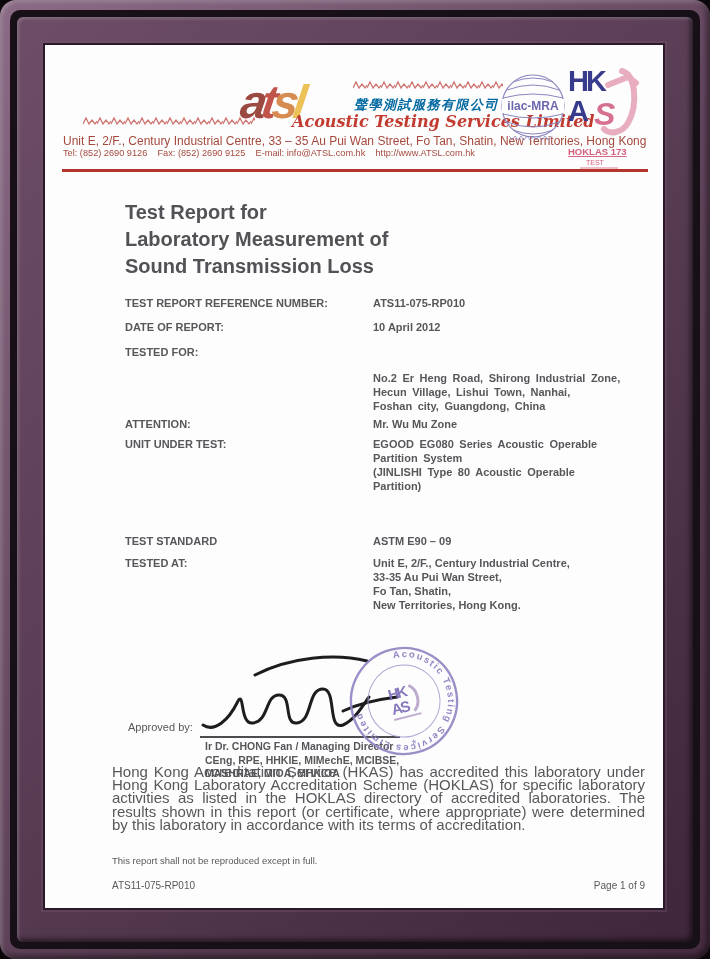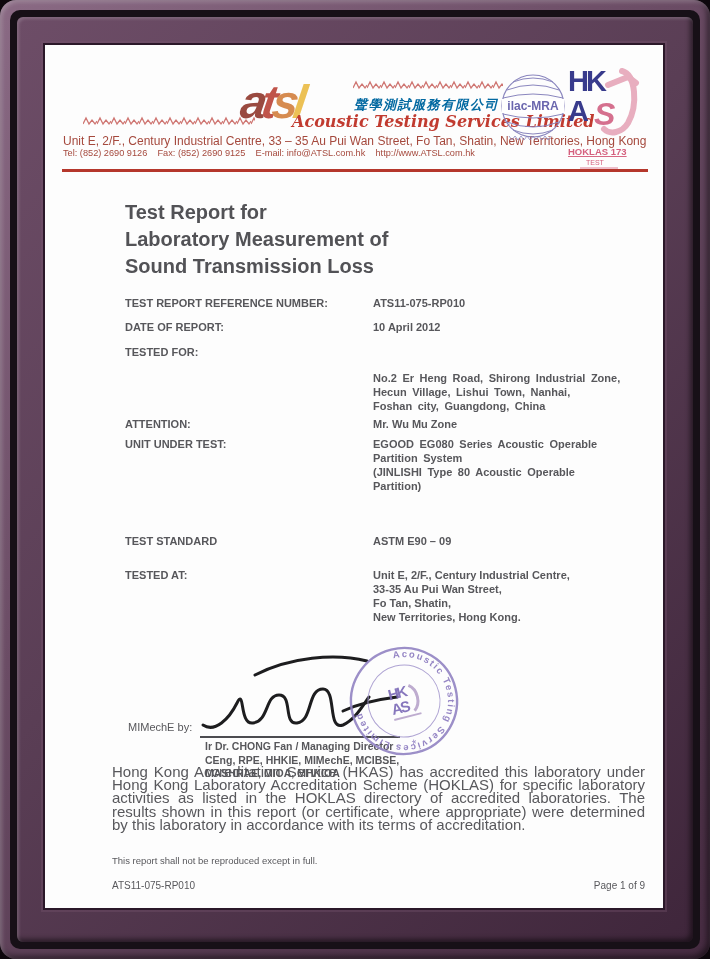--- a/index.html
+++ b/index.html
@@ -41,21 +41,21 @@
   .fields{left:80px;top:251px;width:490px;}
   .frow{display:flex;gap:20px;}
   .frow .lab{width:228px;flex:none;font-size:11px;font-weight:bold;color:#57575b;line-height:14px;}
   .frow .val{width:258px;flex:none;font-size:11px;font-weight:bold;color:#57575b;line-height:14px;white-space:pre-line;}
   .frow:nth-child(2){margin-top:10px;}
   .frow:nth-child(3){margin-top:11px;}
   .frow:nth-child(4){margin-top:12px;}
   .frow:nth-child(5){margin-top:4px;}
   .frow:nth-child(6){margin-top:6px;}
   .frow:nth-child(7){margin-top:41px;}
-  .frow:nth-child(8){margin-top:20px;}
+  .frow:nth-child(8){margin-top:8px;}
   .frow.wide-just .val{word-spacing:2.5px;}
   
   .approved-label{left:83px;top:676px;font-size:11px;color:#57575b;}
   .sig-image{left:150px;top:606px;}
   .sig-line{left:155px;top:691px;width:200px;border-top:2px solid #4c4c50;}
   .sig-name{left:160px;top:695px;font-size:10.5px;font-weight:bold;color:#57575b;line-height:13.5px;}
   .stamp{left:303px;top:600px;transform:rotate(-14deg);opacity:.92;}
   
   .acc-note{left:67px;top:720px;width:533px;font-size:15px;color:#58585c;line-height:13.2px;text-align:justify;}
   .repro-note{left:67px;top:810px;font-size:9.5px;color:#58585c;}
@@ -167,21 +167,21 @@
   </div>
 
   <svg class="abs sig-image" width="215" height="88" viewBox="0 0 215 88">
     <g fill="none" stroke="#1d1d1f" stroke-width="3" stroke-linecap="round">
       <path d="M60,24 C95,6 140,2 172,10"></path>
       <path d="M8,74 C20,82 34,68 42,52 C50,36 44,74 58,72 C74,70 70,44 84,44 C98,44 88,74 102,72 C118,70 112,38 128,38 C142,38 132,80 148,74 C160,69 168,54 174,46"></path>
       <path d="M148,60 C165,52 186,48 202,46"></path>
     </g>
   </svg>
   <div class="abs sig-line"></div>
-  <div class="abs approved-label">MIMechE by:</div>
+  <div class="abs approved-label">Approved by:</div>
   <div class="abs sig-name">
     <div>Ir Dr. CHONG Fan / Managing Director</div>
     <div>CEng, RPE, HHKIE, MIMechE, MCIBSE,</div>
     <div>MASHRAE, MIOA, MHKIOA</div>
   </div>
 
   <svg class="abs stamp" width="112" height="112" viewBox="0 0 112 112">
     <circle cx="56" cy="56" r="53" fill="none" stroke="#9486c4" stroke-width="2.4"></circle>
     <circle cx="56" cy="56" r="36" fill="none" stroke="#a99dd0" stroke-width="1"></circle>
     <defs>

